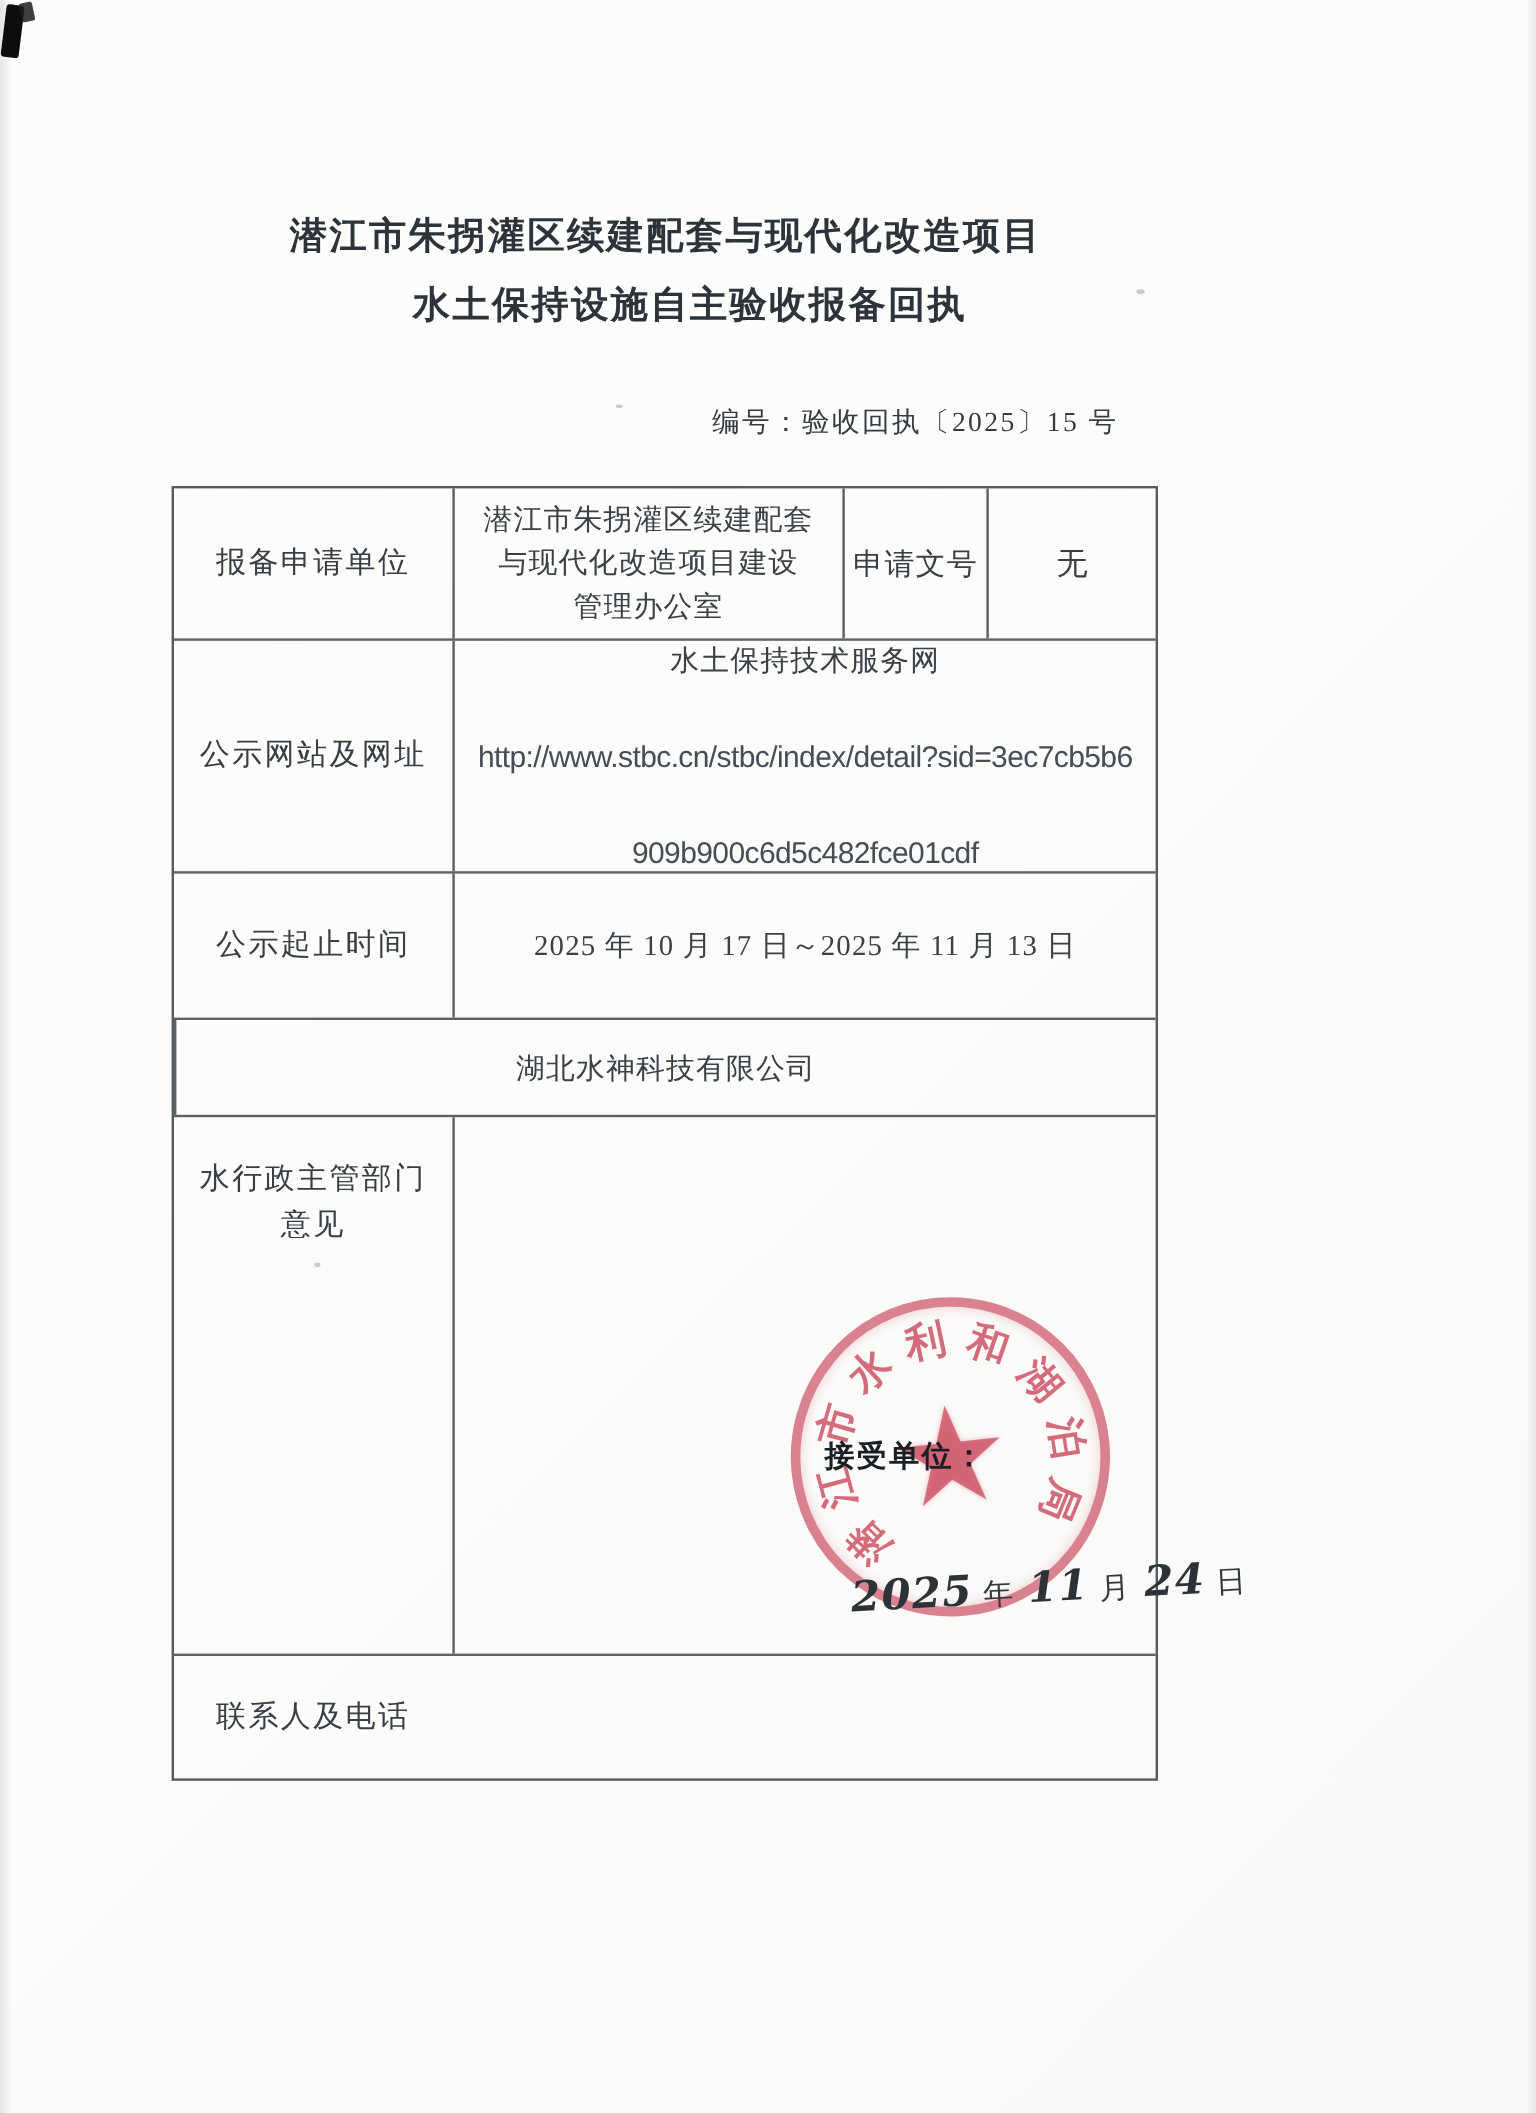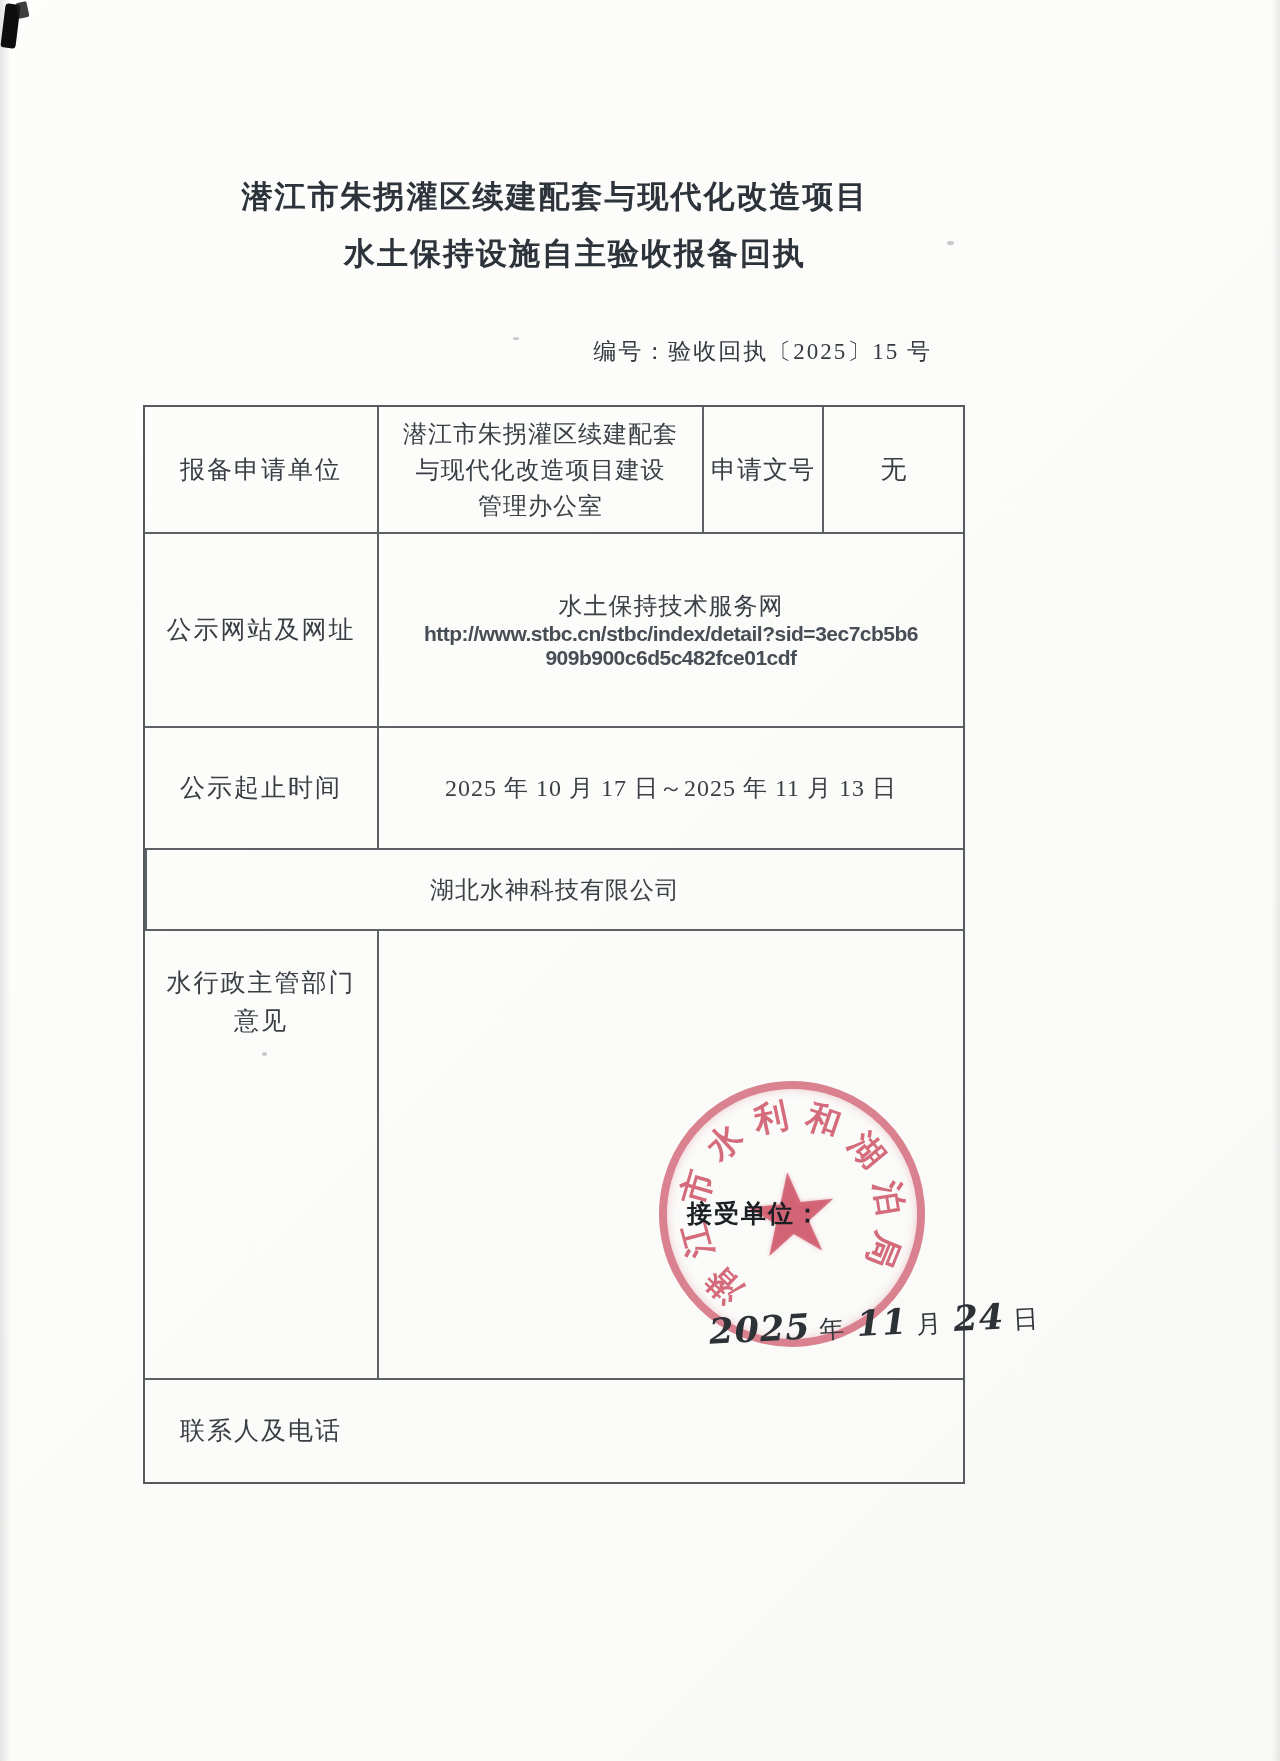--- a/index.html
+++ b/index.html
@@ -41,22 +41,22 @@
   .r1{height:125px;}
   .r2{height:194px;}
   .r3{height:122px;}
   .r4{height:81px;}
   .r5{height:106px;}
   .r6{height:449px;}
   .r7{height:104px;}
   .r1 .value-cell{flex:0 0 325px;line-height:36px;}
   .mini-cell{flex:0 0 120px;display:flex;align-items:center;justify-content:center;border-left:2px solid #5c6166;font-size:25px;letter-spacing:1px;color:#383e44;box-sizing:border-box;}
   .mini-val{flex:1;display:flex;align-items:center;justify-content:center;border-left:2px solid #5c6166;font-size:26px;color:#383e44;box-sizing:border-box;}
-  .r2 .value-cell{justify-content:center;}
-  .url-text{font-family:"Liberation Sans","DejaVu Sans",sans-serif;font-weight:bold;font-size:21px;letter-spacing:-0.5px;color:#474d54;white-space:nowrap;}
+  .r2 .value-cell{justify-content:space-between;}
+  .url-text{font-family:"Liberation Sans","DejaVu Sans",sans-serif;font-weight:normal;font-size:25px;letter-spacing:-0.5px;color:#474d54;white-space:nowrap;}
   .r6 .label-cell{justify-content:flex-start;padding-top:33px;}
   .opinion-cell{position:relative;display:block;}
   .opinion-text{position:absolute;top:36px;left:0;width:100%;text-align:center;font-size:24px;letter-spacing:1px;}
 
   
   .stamp{position:absolute;left:280px;top:150px;width:266px;height:266px;mix-blend-mode:multiply;transform:rotate(-6deg);}
   .stamp-ring{position:absolute;inset:0;border:8px solid rgba(204,57,80,.62);border-radius:50%;box-shadow:inset 0 0 10px rgba(204,57,80,.25);}
   .stamp-star{position:absolute;left:0;top:0;width:266px;height:266px;display:flex;align-items:center;justify-content:center;font-size:112px;color:rgba(204,57,80,.66);font-family:"DejaVu Sans",sans-serif;text-shadow:0 0 4px rgba(204,57,80,.35);}
   .seal-rotate{position:absolute;inset:0;transform:rotate(-6deg);}
   .seal-char{position:absolute;left:50%;top:50%;width:42px;height:42px;margin-left:-21px;margin-top:-21px;display:flex;align-items:center;justify-content:center;font-size:34px;font-weight:bold;color:rgba(202,52,76,.72);font-family:"Liberation Serif",serif;}

